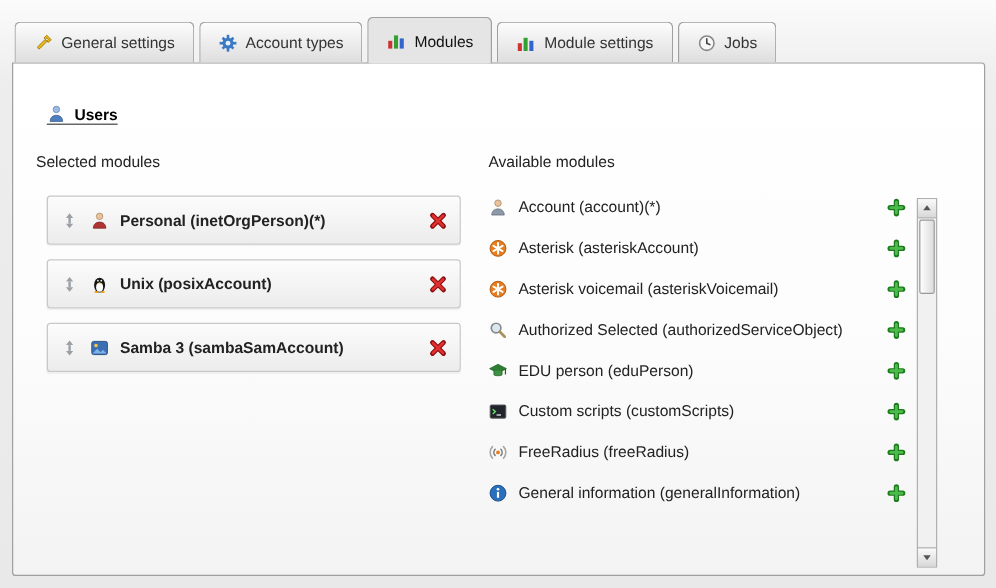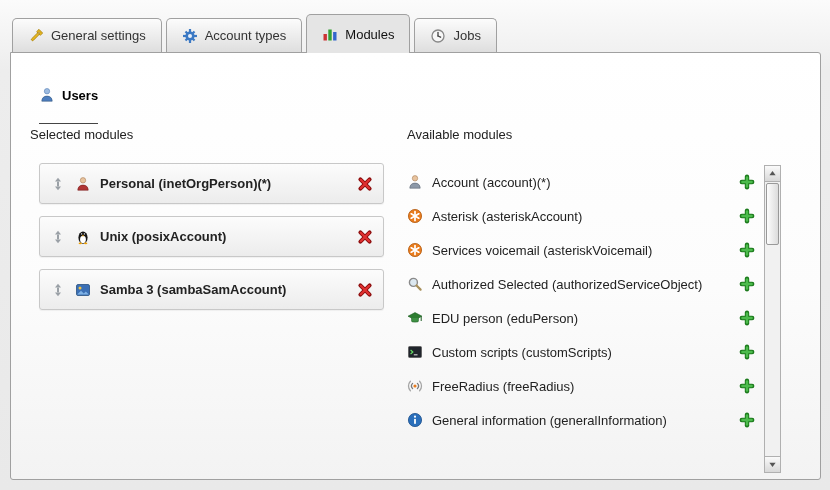--- a/index.html
+++ b/index.html
@@ -38,41 +38,41 @@
   .panel {
     position: absolute; left: 10px; top: 52px; width: 811px; height: 428px;
     background: linear-gradient(180deg, #ffffff 0%, #fcfcfc 55%, #f3f3f3 100%);
     border: 1px solid #a0a0a0;
     border-radius: 0 3px 3px 3px;
   }
   .users-heading {
     position: absolute; left: 28px; top: 34px;
     display: inline-flex; align-items: center; gap: 7px;
     font-weight: bold; color: #000;
-    border-bottom: 1px solid #444; padding-bottom: 20px;
+    border-bottom: 1px solid #444; padding-bottom: 0;
   }
   .list-heading { position: absolute; color: #222; text-align: right; }
   .selected-heading { left: 19px; top: 74px; }
   .available-heading { left: 396px; top: 74px; }
 
   .selected-list { position: absolute; left: 28px; top: 110px; }
   .sel-row {
     display: flex; align-items: center; gap: 9px;
     width: 345px; height: 41px; padding: 0 10px; margin-bottom: 12px;
     background: linear-gradient(180deg, #fcfcfc, #ececec);
     border: 1px solid #c8c8c8; border-radius: 3px;
     box-shadow: 0 1px 1px rgba(0,0,0,0.05);
     font-weight: bold;
   }
   .sel-row .lbl { flex: 1; color: #222; }
   .drag { cursor: ns-resize; }
   .btn { display: inline-flex; cursor: pointer; }
 
   .available-list { position: absolute; left: 396px; top: 112px; width: 348px; }
-  .avail-row { display: flex; align-items: center; gap: 9px; height: 34px; }
+  .avail-row { display: flex; align-items: flex-start; gap: 9px; height: 34px; }
   .avail-row .lbl { flex: 1; color: #222; }
 
   
   .scrollbar {
     position: absolute; left: 753px; top: 112px; width: 17px; height: 308px;
     background: #f1f1f1; border: 1px solid #b0b0b0;
     display: flex; flex-direction: column;
   }
   .sb-btn {
     height: 16px; flex: 0 0 16px;
@@ -127,20 +127,30 @@
           <rect x="1.5" y="8" width="3.4" height="6.5" fill="#cc3333"></rect>
           <rect x="6.3" y="3.5" width="3.4" height="11" fill="#33a033"></rect>
           <rect x="11.1" y="6" width="3.4" height="8.5" fill="#3366cc"></rect>
         </svg>
       </span>
       <span>Modules</span>
     </div>
     <div class="tab">
       <span class="ic">
         <svg viewBox="0 0 16 16">
+          <rect x="1.5" y="8" width="3.4" height="6.5" fill="#cc3333"></rect>
+          <rect x="6.3" y="3.5" width="3.4" height="11" fill="#33a033"></rect>
+          <rect x="11.1" y="6" width="3.4" height="8.5" fill="#3366cc"></rect>
+        </svg>
+      </span>
+      <span>Module settings</span>
+    </div>
+    <div class="tab">
+      <span class="ic">
+        <svg viewBox="0 0 16 16">
           <circle cx="8" cy="8" r="6" fill="#f7f7f7" stroke="#888" stroke-width="1.3"></circle>
           <line x1="8" y1="8" x2="8" y2="4.4" stroke="#444" stroke-width="1.3" stroke-linecap="round"></line>
           <line x1="8" y1="8" x2="10.6" y2="9.2" stroke="#444" stroke-width="1.3" stroke-linecap="round"></line>
         </svg>
       </span>
       <span>Jobs</span>
     </div>
   </div>
 
 <div class="panel">
@@ -327,21 +337,21 @@
         <span class="ic">
           <svg viewBox="0 0 16 16">
             <circle cx="8" cy="8" r="6.6" fill="#e87c1e" stroke="#b35a10" stroke-width="0.8"></circle>
             <g stroke="#ffffff" stroke-width="1.7" stroke-linecap="round">
               <line x1="8" y1="3.6" x2="8" y2="12.4"></line>
               <line x1="4.2" y1="5.8" x2="11.8" y2="10.2"></line>
               <line x1="4.2" y1="10.2" x2="11.8" y2="5.8"></line>
             </g>
           </svg>
         </span>
-        <span class="lbl">Services voicemail (asteriskVoicemail)</span>
+        <span class="lbl">Asterisk voicemail (asteriskVoicemail)</span>
         <span class="btn">
           <span class="ic">
             <svg viewBox="0 0 16 16">
               <g stroke-linecap="round">
                 <g stroke="#1c7a1c" stroke-width="4.4">
                   <line x1="8" y1="2.8" x2="8" y2="13.2"></line>
                   <line x1="2.8" y1="8" x2="13.2" y2="8"></line>
                 </g>
                 <g stroke="#4cbb4c" stroke-width="2.4">
                   <line x1="8" y1="3.4" x2="8" y2="12.6"></line>

